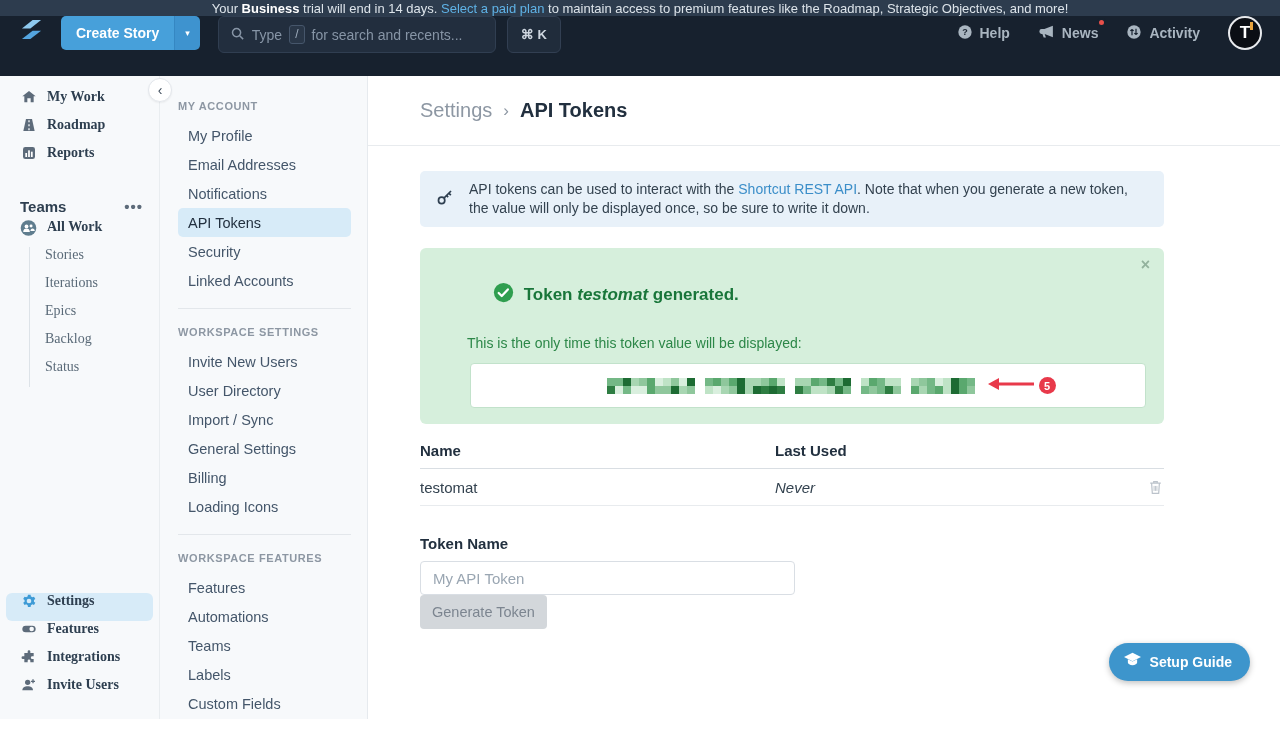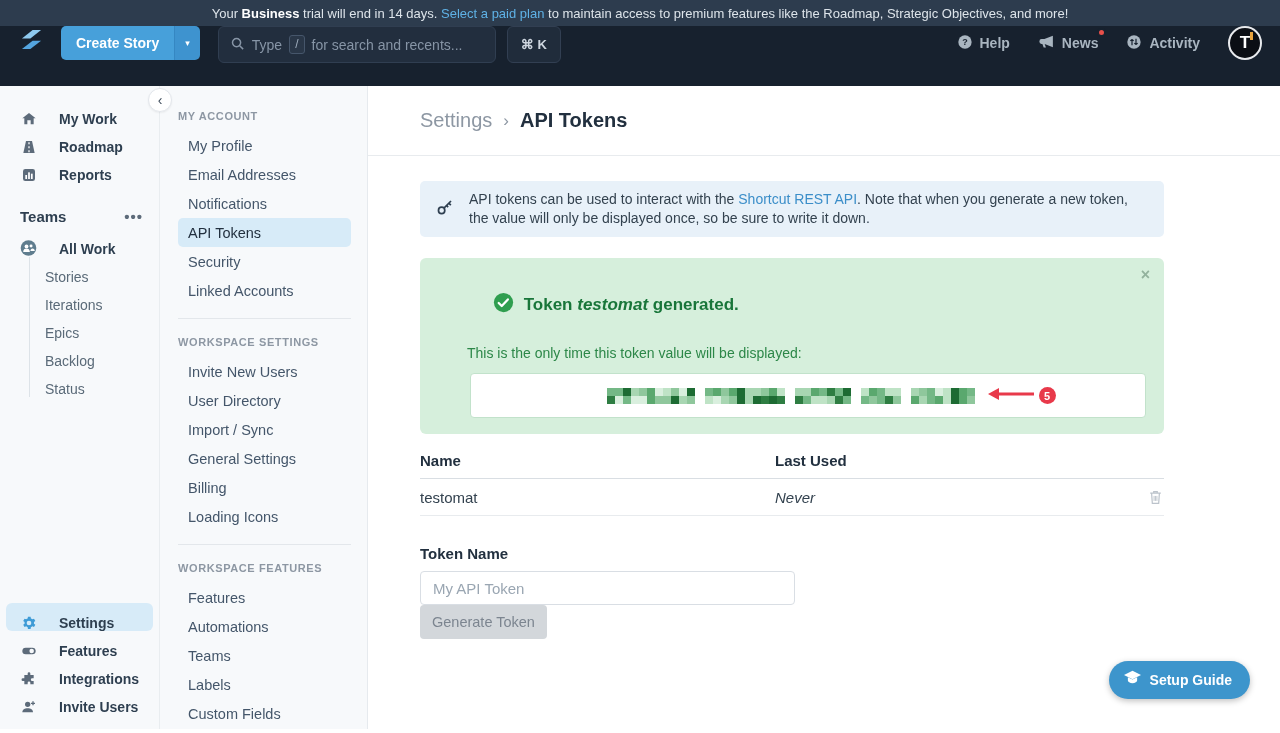--- a/index.html
+++ b/index.html
@@ -1,20 +1,20 @@
 <!DOCTYPE html>
 <html><head>
 <meta charset="utf-8">
 <style>
   * { margin:0; padding:0; box-sizing:border-box; }
   html,body { width:1280px; height:733px; overflow:hidden; }
   body { font-family:"Liberation Sans", sans-serif; background:#fff; color:#2e3f50; }
 
   
-  .trial-banner { height:26px; background:#2d3c4e; color:#dde4ea; font-size:13px;
+  .trial-banner { height:16px; background:#2d3c4e; color:#dde4ea; font-size:13px;
     display:flex; align-items:center; justify-content:center; white-space:pre; }
   .trial-banner b { color:#fff; }
   .trial-banner .link { color:#5fb2e6; cursor:pointer; }
 
   
   .topnav { height:60px; background:#17212e; display:flex; align-items:flex-start; padding:0 18px; }
   .logo { margin-right:16px; display:flex; align-items:center; }
   .create-btn { display:flex; border-radius:5px; overflow:hidden; margin-right:18px; cursor:pointer; }
   .create-main { background:#47a0da; color:#fff; font-size:14px; font-weight:700; padding:9px 15px; }
   .create-caret { background:#3e93cf; border-left:1px solid #3587c2; padding:0 10px; color:#fff;
@@ -33,22 +33,22 @@
   .avatar { width:34px; height:34px; border-radius:50%; background:#0b0e14; border:2px solid #e8eaed;
     color:#fff; font-weight:700; display:flex; align-items:center; justify-content:center;
     font-size:17px; position:relative; cursor:pointer; }
   .avatar .tick { position:absolute; top:4px; right:7px; width:3px; height:8px; background:#e8a33d; }
 
   
   .app-body { display:flex; height:643px; position:relative; }
 
   .sidebar { width:160px; background:#f7f9fb; border-right:1px solid #e9edf0; padding-top:13px;
     position:relative; flex-shrink:0; }
-  .sb-item { display:flex; align-items:flex-end; gap:22px; padding:0 8px 0 20px; font-size:14px;
-    font-weight:600; color:#2e3f50; height:28px; cursor:pointer; }
+  .sb-item { display:flex; align-items:flex-start; gap:10px; padding:0 8px 0 20px; font-size:14px;
+    font-weight:600; color:#2e3f50; height:28px; cursor:pointer;font-family:Liberation Serif, serif; }
   .sb-item .ic { width:17px; display:flex; justify-content:center; }
   .sb-section { margin-top:20px; padding:0 16px 0 20px; display:flex; align-items:center;
     justify-content:space-between; font-size:15px; font-weight:700; color:#2e3f50; height:26px; }
   .dots { color:#5d6b7a; font-size:15px; letter-spacing:1px; cursor:pointer; }
   .sb-sub { margin-left:29px; border-left:1px solid #dde3e8; }
   .sb-sub .sb-item { padding-left:15px; color:#5a6a78; font-weight:400; }
   .sb-bottom { position:absolute; bottom:14px; left:0; right:0; padding:0 6px; }
   .sb-bottom .sb-item { padding-left:14px; border-radius:6px; height:28px; }
   .sb-bottom .sb-item.active { background:#d7ebf8; }
   .collapse-btn { position:absolute; left:148px; top:2px; width:24px; height:24px; border-radius:50%;
@@ -104,21 +104,21 @@
   .trash { margin-left:auto; cursor:pointer; display:flex; }
 
   .form { margin-top:29px; }
   .form-label { font-size:15px; font-weight:700; color:#22303f; margin-bottom:9px; }
   .form input { width:375px; height:34px; border:1px solid #d9dee4; border-radius:4px;
     padding:0 12px; font-size:15px; color:#33424f; font-family:"Liberation Sans",sans-serif; }
   .form input::placeholder { color:#9aa6b2; }
   .gen-btn { background:#d3d7db; color:#7c8590; font-size:14.5px; border:none;
     border-radius:4px; padding:9px 12px; font-family:"Liberation Sans",sans-serif; cursor:pointer; }
 
-  .setup-guide { position:absolute; right:30px; bottom:30px; background:#3d95cc; color:#fff;
+  .setup-guide { position:absolute; right:30px; bottom:38px; background:#3d95cc; color:#fff;
     border-radius:19px; padding:9px 18px 9px 14px; display:flex; align-items:center; gap:8px;
     font-size:14px; font-weight:700; box-shadow:0 2px 6px rgba(0,0,0,.25); cursor:pointer; }
 </style>
 </head>
 <body>
 
 <div class="trial-banner">
   <span>Your </span><b>Business</b><span> trial will end in 14 days. </span><span class="link">Select a paid plan</span><span> to maintain access to premium features like the Roadmap, Strategic Objectives, and more!</span>
 </div>
 

